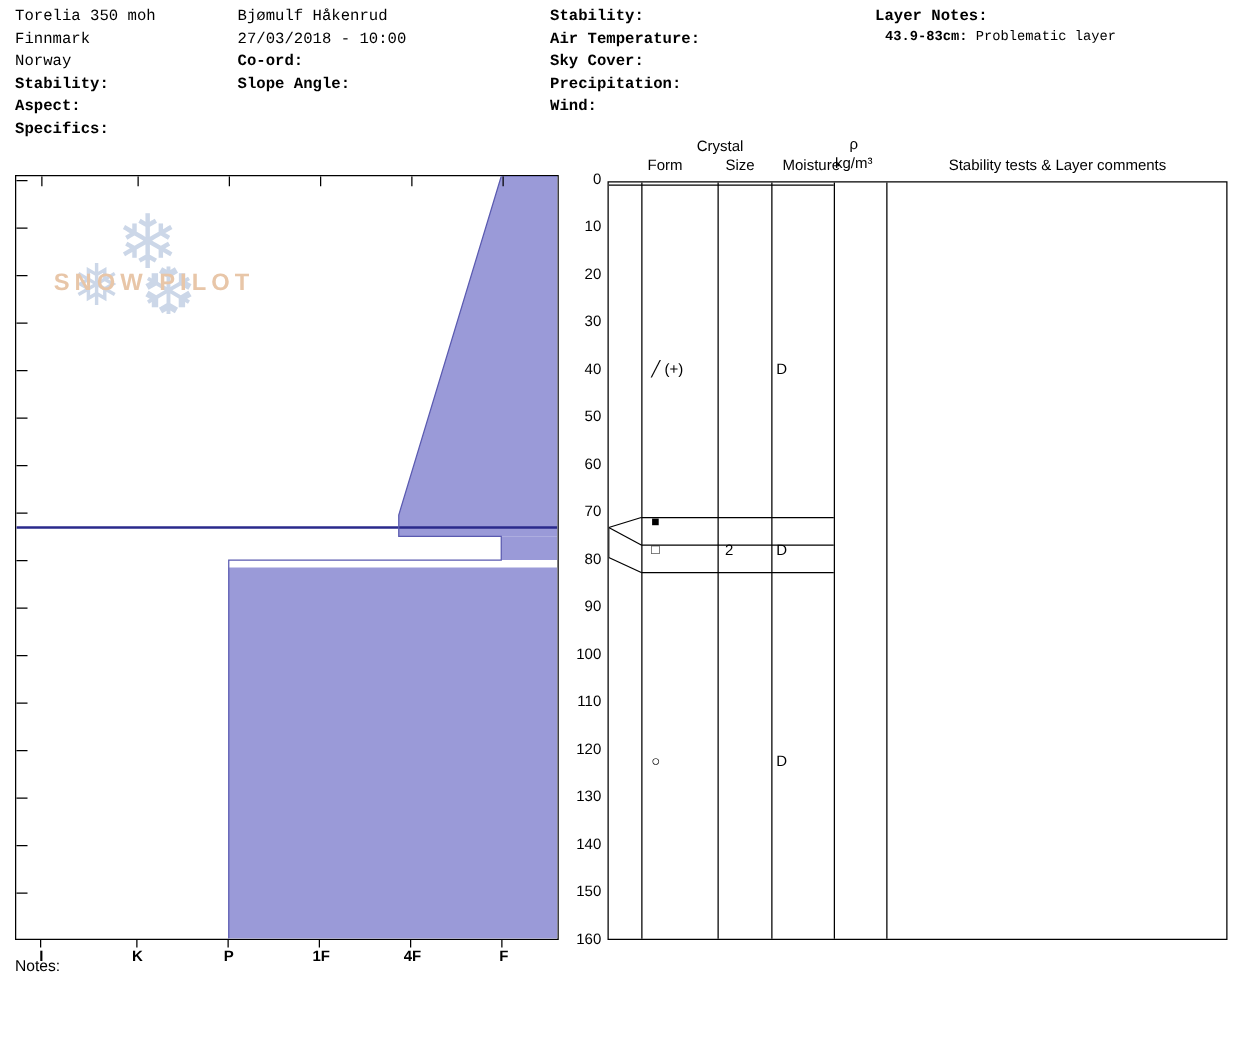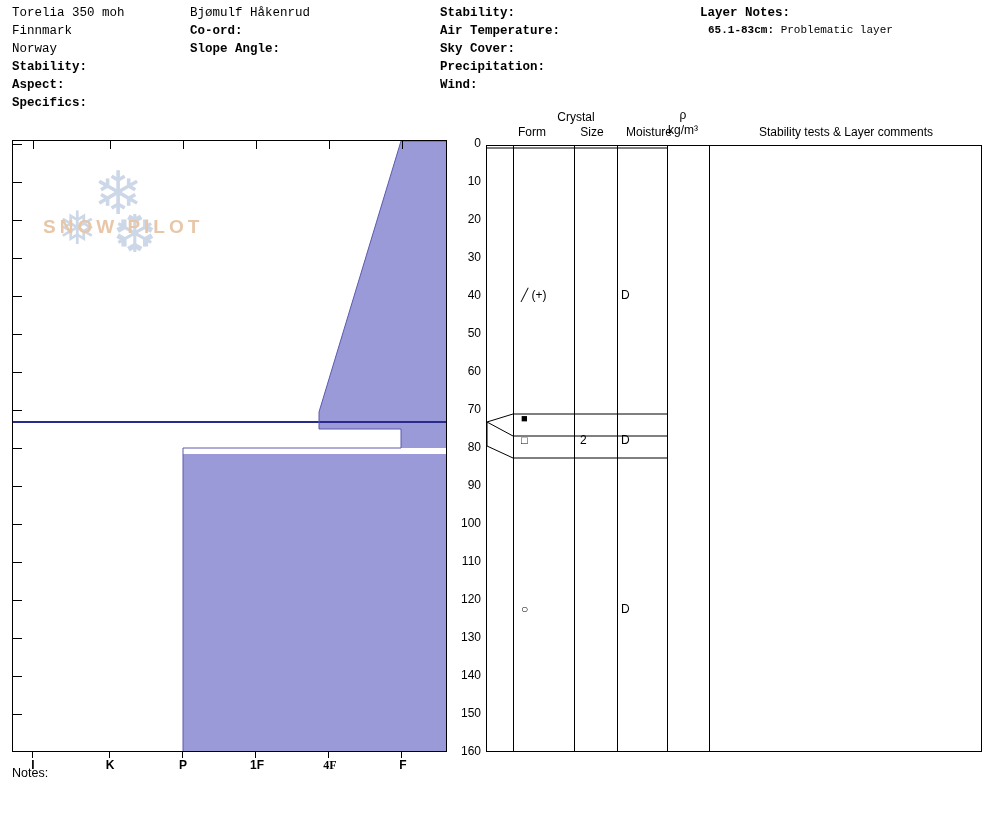--- a/index.html
+++ b/index.html
@@ -190,36 +190,37 @@
       <div class="hdr-line">Torelia 350 moh</div>
       <div class="hdr-line">Finnmark</div>
       <div class="hdr-line">Norway</div>
       <div class="hdr-line b">Stability:</div>
       <div class="hdr-line b">Aspect:</div>
       <div class="hdr-line b">Specifics:</div>
     </div>
 
     <div class="hdr-col col2">
       <div class="hdr-line">Bjømulf Håkenrud</div>
+      <div class="hdr-line">27/03/2018 - 10:00</div>
       <div class="hdr-line b">Co-ord:</div>
       <div class="hdr-line b">Slope Angle:</div>
     </div>
 
     <div class="hdr-col col3">
       <div class="hdr-line b">Stability:</div>
       <div class="hdr-line b">Air Temperature:</div>
       <div class="hdr-line b">Sky Cover:</div>
       <div class="hdr-line b">Precipitation:</div>
       <div class="hdr-line b">Wind:</div>
     </div>
 
     <div class="hdr-col col4">
       <div class="hdr-line b">Layer Notes:</div>
       <div class="notes-sub">
-        <span>65.1-83cm:</span>
+        <span>43.9-83cm:</span>
         <span class="nrm">Problematic layer</span>
       </div>
     </div>
   </div>
 
   <div class="coltitle" style="left:546px; top:110px; width:60px;">Crystal</div>
   <div class="coltitle" style="left:502px; top:125px; width:60px;">Form</div>
   <div class="coltitle" style="left:562px; top:125px; width:60px;">Size</div>
   <div class="coltitle" style="left:614px; top:125px; width:70px;">Moisture</div>
   <div class="coltitle" style="left:660px; top:108px; width:46px;">ρ</div>
@@ -338,19 +339,19 @@
     <div class="scale-tick" style="left:97px;"></div>
     <div class="scale-tick" style="left:170px;"></div>
     <div class="scale-tick" style="left:243px;"></div>
     <div class="scale-tick" style="left:316px;"></div>
     <div class="scale-tick" style="left:389px;"></div>
 
     <div class="scale-lbl" style="left:21px;">I</div>
     <div class="scale-lbl" style="left:98px;">K</div>
     <div class="scale-lbl" style="left:171px;">P</div>
     <div class="scale-lbl" style="left:245px;">1F</div>
-    <div class="scale-lbl" style="left:318px;font-family:Liberation Serif, serif;">4F</div>
+    <div class="scale-lbl" style="left:318px;">4F</div>
     <div class="scale-lbl" style="left:391px;">F</div>
   </div>
 
   <div class="notes-bottom">Notes:</div>
 
 </div>
 
 </body></html>

